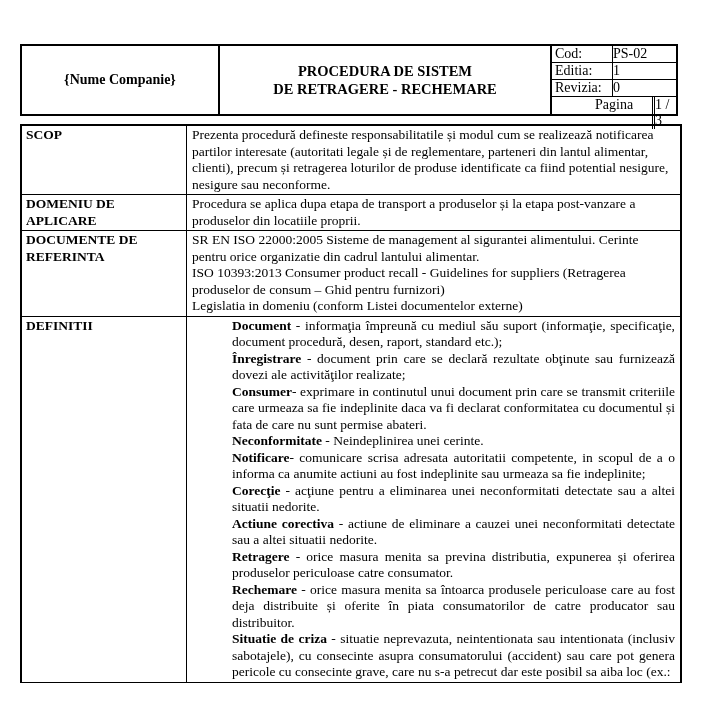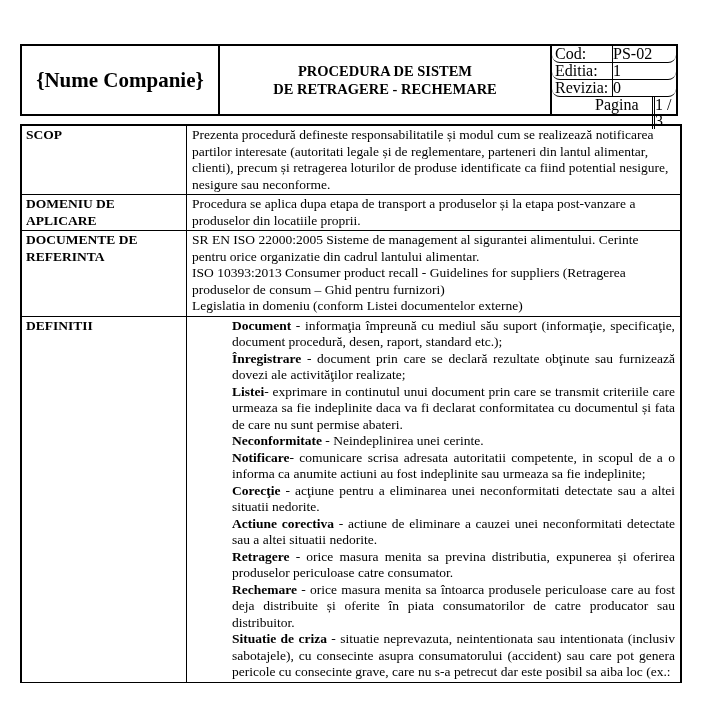--- a/index.html
+++ b/index.html
@@ -8,28 +8,28 @@
     font-family: "Liberation Serif", "DejaVu Serif", serif; color: #000;
   }
 
   
   #header {
     position: absolute; left: 20px; top: 44px; width: 658px; height: 72px;
     border: 2px solid #000; box-sizing: border-box; display: flex;
   }
   #hdr-company {
     width: 196px; border-right: 2px solid #000; display: flex; align-items: center; justify-content: center;
-    font-size: 21px; font-weight: bold;
+    font-size: 14px; font-weight: bold;
   }
   #hdr-title {
     flex: 1; display: flex; flex-direction: column; align-items: center; justify-content: center;
     font-size: 14.5px; font-weight: bold; line-height: 18px; border-right: 1px solid #000; padding-top: 0;
   }
   #hdr-meta { width: 124px; display: flex; flex-direction: column; border-left: 1px solid #000; }
-  .meta-row { flex: 1; display: flex; border-bottom: 1px solid #000; font-size: 16px; line-height: 16px; border-radius: 8px; }
+  .meta-row { flex: 1; display: flex; border-bottom: 1px solid #000; font-size: 14px; line-height: 16px; }
   .meta-row:last-child { border-bottom: none; }
   .meta-key { width: 57px; padding-left: 3px; border-right: 1px solid #000; }
   .meta-row:last-child .meta-key { border-right: 3px double #000; margin-left: 40px; }
   .meta-val { flex: 1; text-align: left; }
 
   
   #body-table {
     position: absolute; left: 20px; top: 124px; width: 662px;
     border: 2px solid #000; border-bottom: none; box-sizing: border-box;
   }
@@ -92,21 +92,21 @@
       <span class="line">SR EN ISO 22000:2005 Sisteme de management al sigurantei alimentului. Cerinte pentru orice organizatie din cadrul lantului alimentar.</span>
       <span class="line">ISO 10393:2013 Consumer product recall - Guidelines for suppliers (Retragerea produselor de consum – Ghid pentru furnizori)</span>
       <span class="line">Legislatia in domeniu (conform Listei documentelor externe)</span>
     </div>
   </div>
   <div class="row">
     <div class="row-label">DEFINITII</div>
     <div class="row-content justify">
       <span class="def"><b>Document</b><span> - informaţia împreună cu mediul său suport (informaţie, specificaţie, document procedură, desen, raport, standard etc.);</span></span>
       <span class="def"><b>Înregistrare</b><span> - document prin care se declară rezultate obţinute sau furnizează dovezi ale activităţilor realizate;</span></span>
-      <span class="def"><b>Listei</b><span>- exprimare in continutul unui document prin care se transmit criteriile care urmeaza sa fie indeplinite daca va fi declarat conformitatea cu documentul și fata de care nu sunt permise abateri.</span></span>
+      <span class="def"><b>Consumer</b><span>- exprimare in continutul unui document prin care se transmit criteriile care urmeaza sa fie indeplinite daca va fi declarat conformitatea cu documentul și fata de care nu sunt permise abateri.</span></span>
       <span class="def"><b>Neconformitate</b><span> - Neindeplinirea unei cerinte.</span></span>
       <span class="def"><b>Notificare</b><span>- comunicare scrisa adresata autoritatii competente, in scopul de a o informa ca anumite actiuni au fost indeplinite sau urmeaza sa fie indeplinite;</span></span>
       <span class="def"><b>Corecţie</b><span> - acţiune pentru a eliminarea unei neconformitati detectate sau a altei situatii nedorite.</span></span>
       <span class="def"><b>Actiune corectiva</b><span> - actiune de eliminare a cauzei unei neconformitati detectate sau a altei situatii nedorite.</span></span>
       <span class="def"><b>Retragere</b><span> - orice masura menita sa previna distributia, expunerea și oferirea produselor periculoase catre consumator.</span></span>
       <span class="def"><b>Rechemare</b><span> - orice masura menita sa întoarca produsele periculoase care au fost deja distribuite și oferite în piata consumatorilor de catre producator sau distribuitor.</span></span>
       <span class="def"><b>Situatie de criza</b><span> - situatie neprevazuta, neintentionata sau intentionata (inclusiv sabotajele), cu consecinte asupra consumatorului (accident) sau care pot genera pericole cu consecinte grave, care nu s-a petrecut dar este posibil sa aiba loc (ex.:</span></span>
     </div>
   </div>
 </div>

